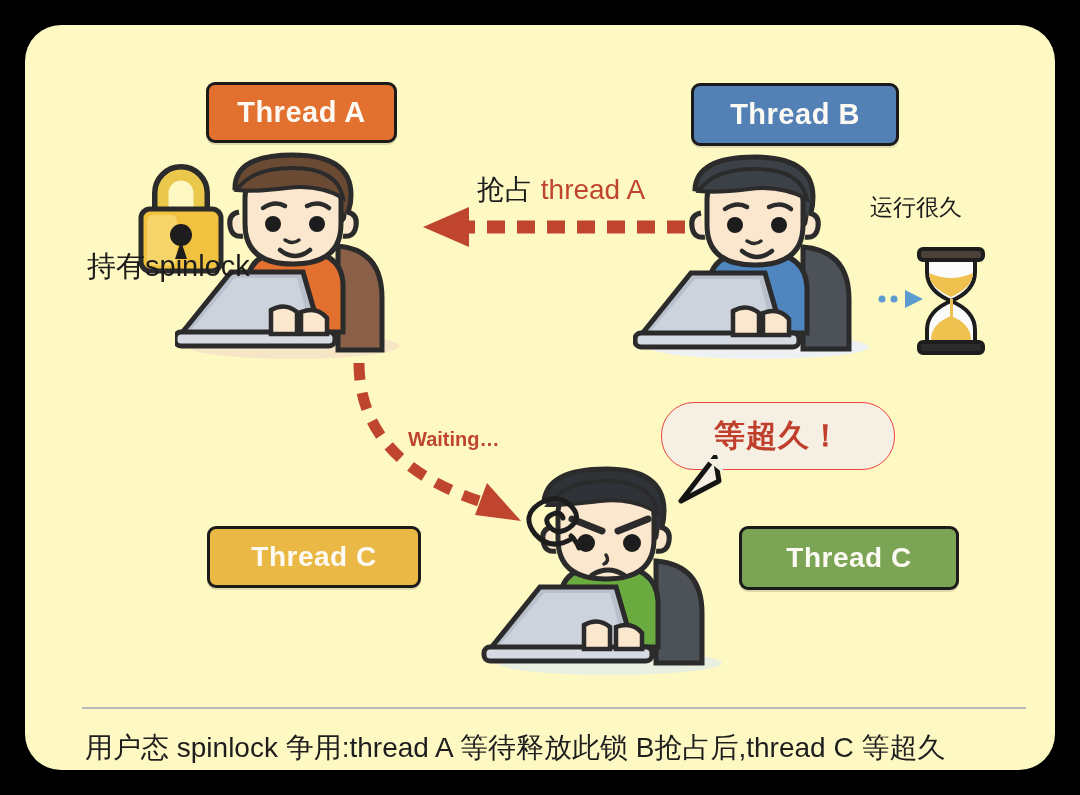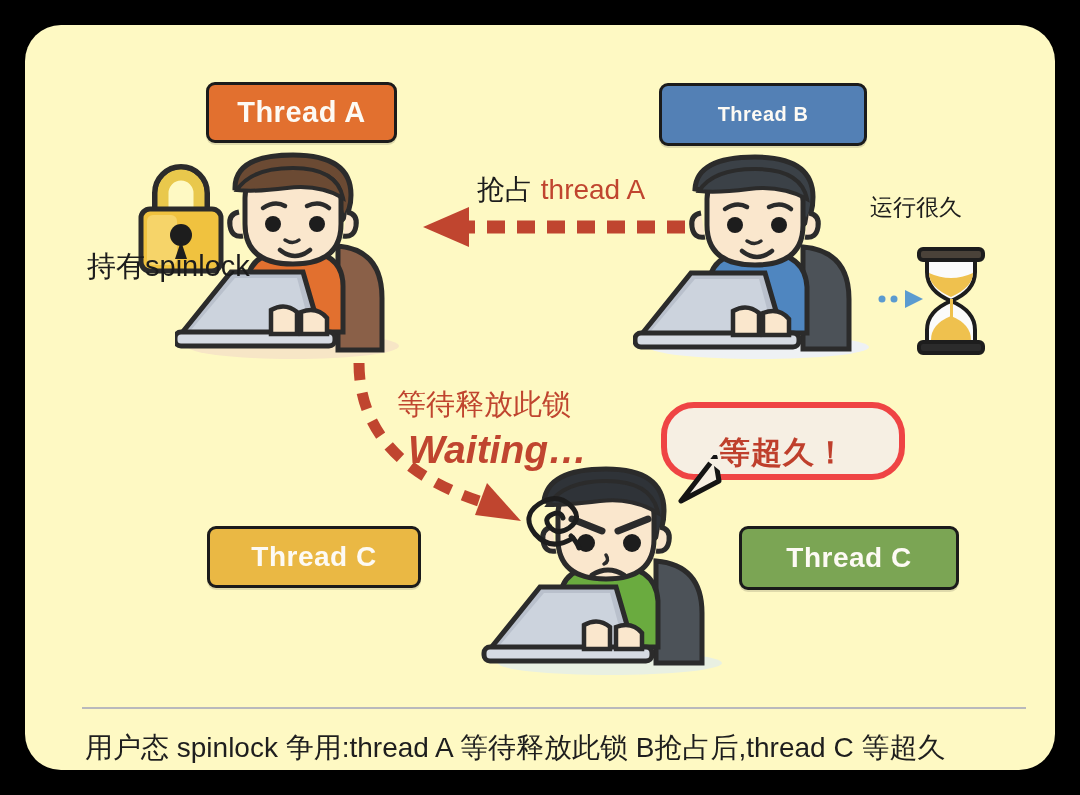--- a/index.html
+++ b/index.html
@@ -16,48 +16,48 @@
   .abs{position:absolute;}
 
   
   .tag{
     position:absolute;display:flex;align-items:center;justify-content:center;
     border:3px solid #1b1b1b;border-radius:9px;
     color:#fdfaf4;font-weight:700;letter-spacing:.5px;
     box-shadow:0 2px 0 rgba(0,0,0,.12);
   }
   #tag-a{left:181px;top:57px;width:185px;height:55px;background:#e2702f;font-size:29px;}
-  #tag-b{left:634px;top:58px;width:202px;height:57px;background:#5380b5;font-size:20px;}
+  #tag-b{left:666px;top:58px;width:202px;height:57px;background:#5380b5;font-size:29px;}
   #tag-c-left{left:182px;top:501px;width:208px;height:56px;background:#eab844;font-size:28px;}
   #tag-c-right{left:714px;top:501px;width:214px;height:58px;background:#7ba martial;font-size:28px;}
   #tag-c-right{background:#7ba554;}
 
   
   .lbl{position:absolute;white-space:nowrap;}
   #lbl-hold{left:62px;top:222px;font-size:29px;color:#1c1c1c;}
   #lbl-preempt{left:452px;top:146px;font-size:28px;color:#1c1c1c;}
   #lbl-preempt .en{color:#c0452f;}
   #lbl-runlong{left:845px;top:167px;font-size:23px;color:#1c1c1c;}
   #lbl-wait-cn{left:372px;top:360px;font-size:29px;color:#c0452f;}
-  #lbl-wait-en{left:383px;top:403px;font-size:39px;color:#c0452f;font-style:italic;font-weight:600;}
+  #lbl-wait-en{left:383px;top:403px;font-size:20px;color:#c0452f;font-weight:600;}
 
   
   #arrow-preempt{left:388px;top:180px;}
 
   
   #arrow-wait{left:290px;top:330px;}
 
   
   #arrow-blue{left:853px;top:262px;}
 
   
   #bubble{
     position:absolute;left:636px;top:377px;width:232px;height:66px;
-    background:#f6efe3;border:6px solid #ef4444;border-radius:33px;
-    display:flex;align-items:flex-end;justify-content:center;
+    background:#f6efe3;border:1px solid #ef4444;border-radius:33px;
+    display:flex;align-items:center;justify-content:center;
   }
   #bubble span{font-size:31px;font-weight:700;color:#bf3f2c;letter-spacing:1px;}
   #bubble-tail{left:650px;top:430px;}
 
   
   #divider{left:57px;top:682px;width:944px;height:2px;background:#b9b9bc;}
   #caption{left:60px;top:704px;font-size:28px;color:#1e1e1e;white-space:nowrap;}
 
   
   .person{position:absolute;}
@@ -194,21 +194,20 @@
     </div>
 
     <div class="lbl" id="lbl-hold">持有spinlock</div>
 
     <div class="lbl" id="lbl-preempt">
       <span class="cn">抢占 </span><span class="en">thread A</span>
     </div>
 
     <div class="lbl" id="lbl-runlong">运行很久</div>
 
-    <div class="lbl" id="lbl-wait-cn">等待释放此锁</div>
     <div class="lbl" id="lbl-wait-en">Waiting…</div>
 
     <div id="bubble">
       <span>等超久！</span>
     </div>
     <svg class="abs" id="bubble-tail" width="60" height="52" viewBox="0 0 60 52">
       <path d="M40 2 L6 46 L44 26 Z" fill="#f6efe3" stroke="#141414" stroke-width="5" stroke-linejoin="round"></path>
       <path d="M30 4 H48 V18 Z" fill="#f6efe3"></path>
     </svg>
 

